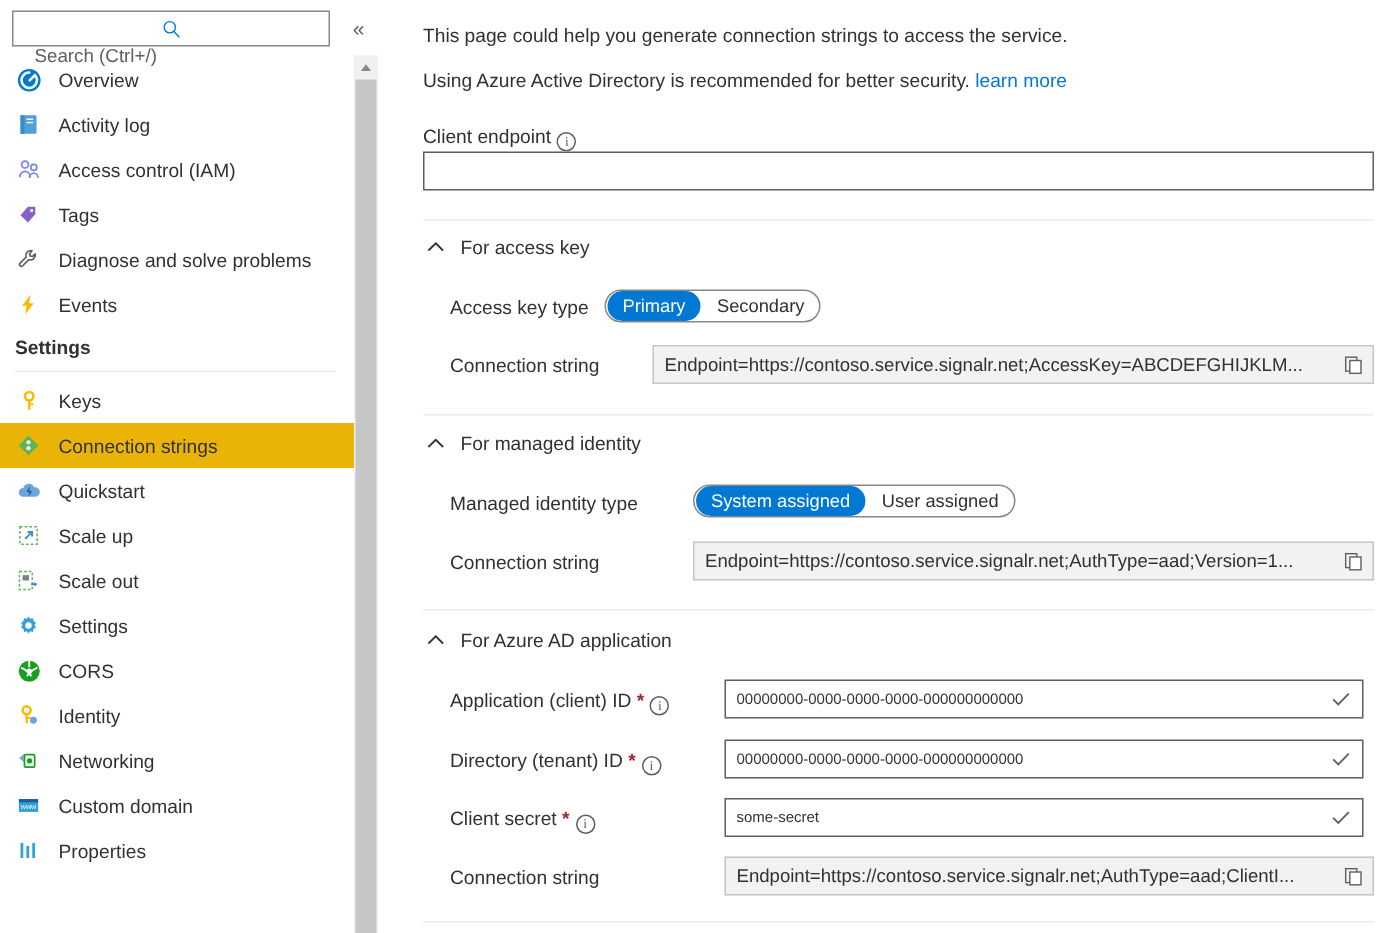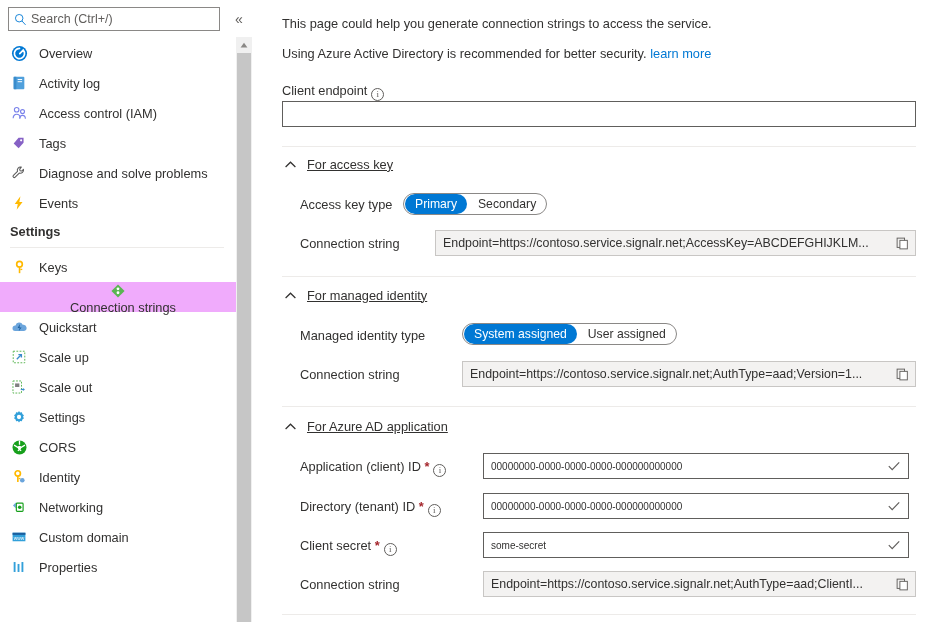--- a/index.html
+++ b/index.html
@@ -17,21 +17,21 @@
   #sidebar {
     position: absolute; left: 0; top: 0;
     width: 236px; height: 622px;
     background: #fff;
   }
   .search-wrap {
     position: absolute; left: 8px; top: 7px;
     width: 212px; height: 24px;
     border: 1px solid #8a8886;
     background: #fff;
-    display: flex; align-items: center;
+    display: flex; align-items: center; flex-direction: column;
   }
   .search-ico { width: 22px; flex: 0 0 22px; display:flex; align-items:center; justify-content:center; }
   .search-input {
     border: 0; outline: 0; background: transparent;
     font-family: "Liberation Sans", sans-serif;
     font-size: 12.5px; color: #605e5c;
     width: 182px; padding: 0;
   }
   .search-input::placeholder { color: #605e5c; opacity: 1; }
 
@@ -45,21 +45,21 @@
 
   #nav { position: absolute; left: 0; top: 38px; width: 236px; text-align: center; }
 
   .nav-item {
     position: relative;
     height: 30px;
     display: flex; align-items: center;
     padding-left: 10px;
     cursor: pointer;
   }
-  .nav-item.selected { background: #f0abfc; flex-direction: column; }
+  .nav-item.selected { background: #eab308; }
   .nav-ico {
     width: 18px; height: 18px; flex: 0 0 18px;
     margin-right: 11px;
     display: flex; align-items: center; justify-content: center;
   }
   .nav-label {
     font-size: 12.8px; color: #323130; white-space: nowrap;
   }
   .nav-group {
     font-size: 12.8px; font-weight: bold; color: #323130;
@@ -135,21 +135,20 @@
   .divider {
     position: absolute; left: 22px; width: 634px;
     height: 1px; background: #edebe9;
   }
 
   .section-head {
     position: absolute; left: 22px;
     display: flex; align-items: center;
     font-size: 12.8px; color: #323130;
     cursor: pointer;
-    text-decoration: underline;
   }
   .chev {
     width: 16px; height: 16px; margin-right: 9px;
     display: flex; align-items: center; justify-content: center;
   }
 
   .pill {
     position: absolute;
     height: 22px;
     border: 1px solid #8a8886;

